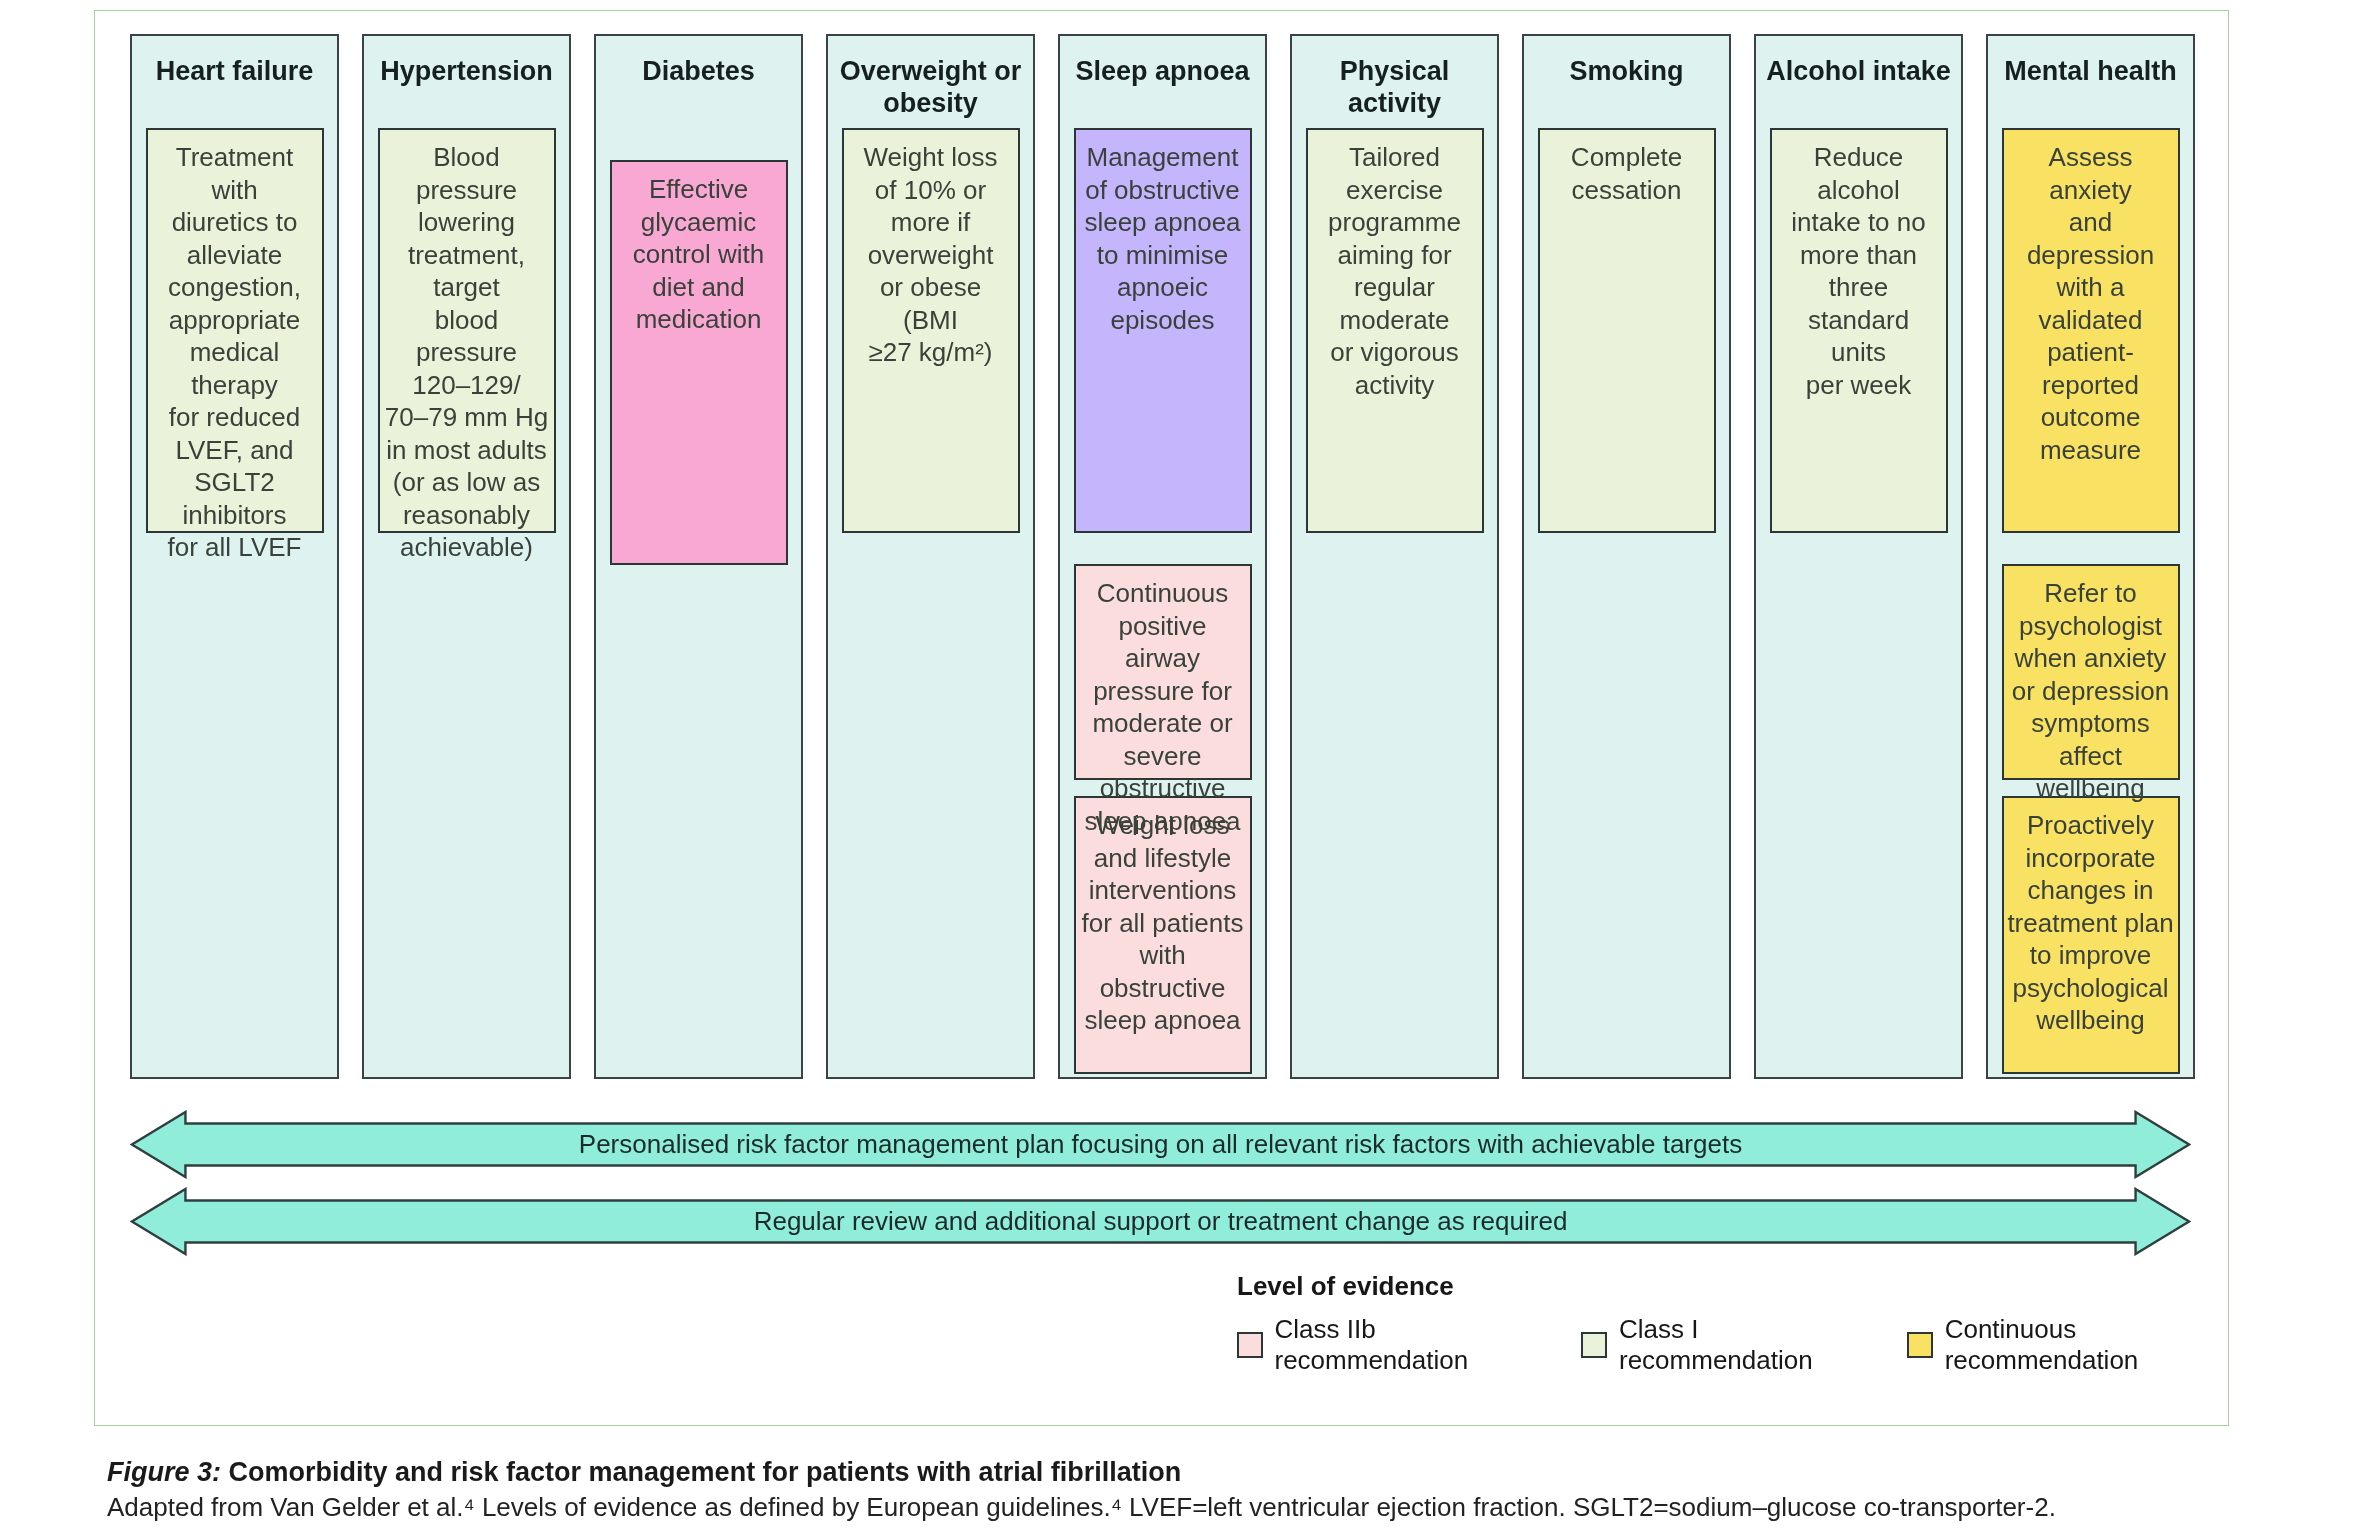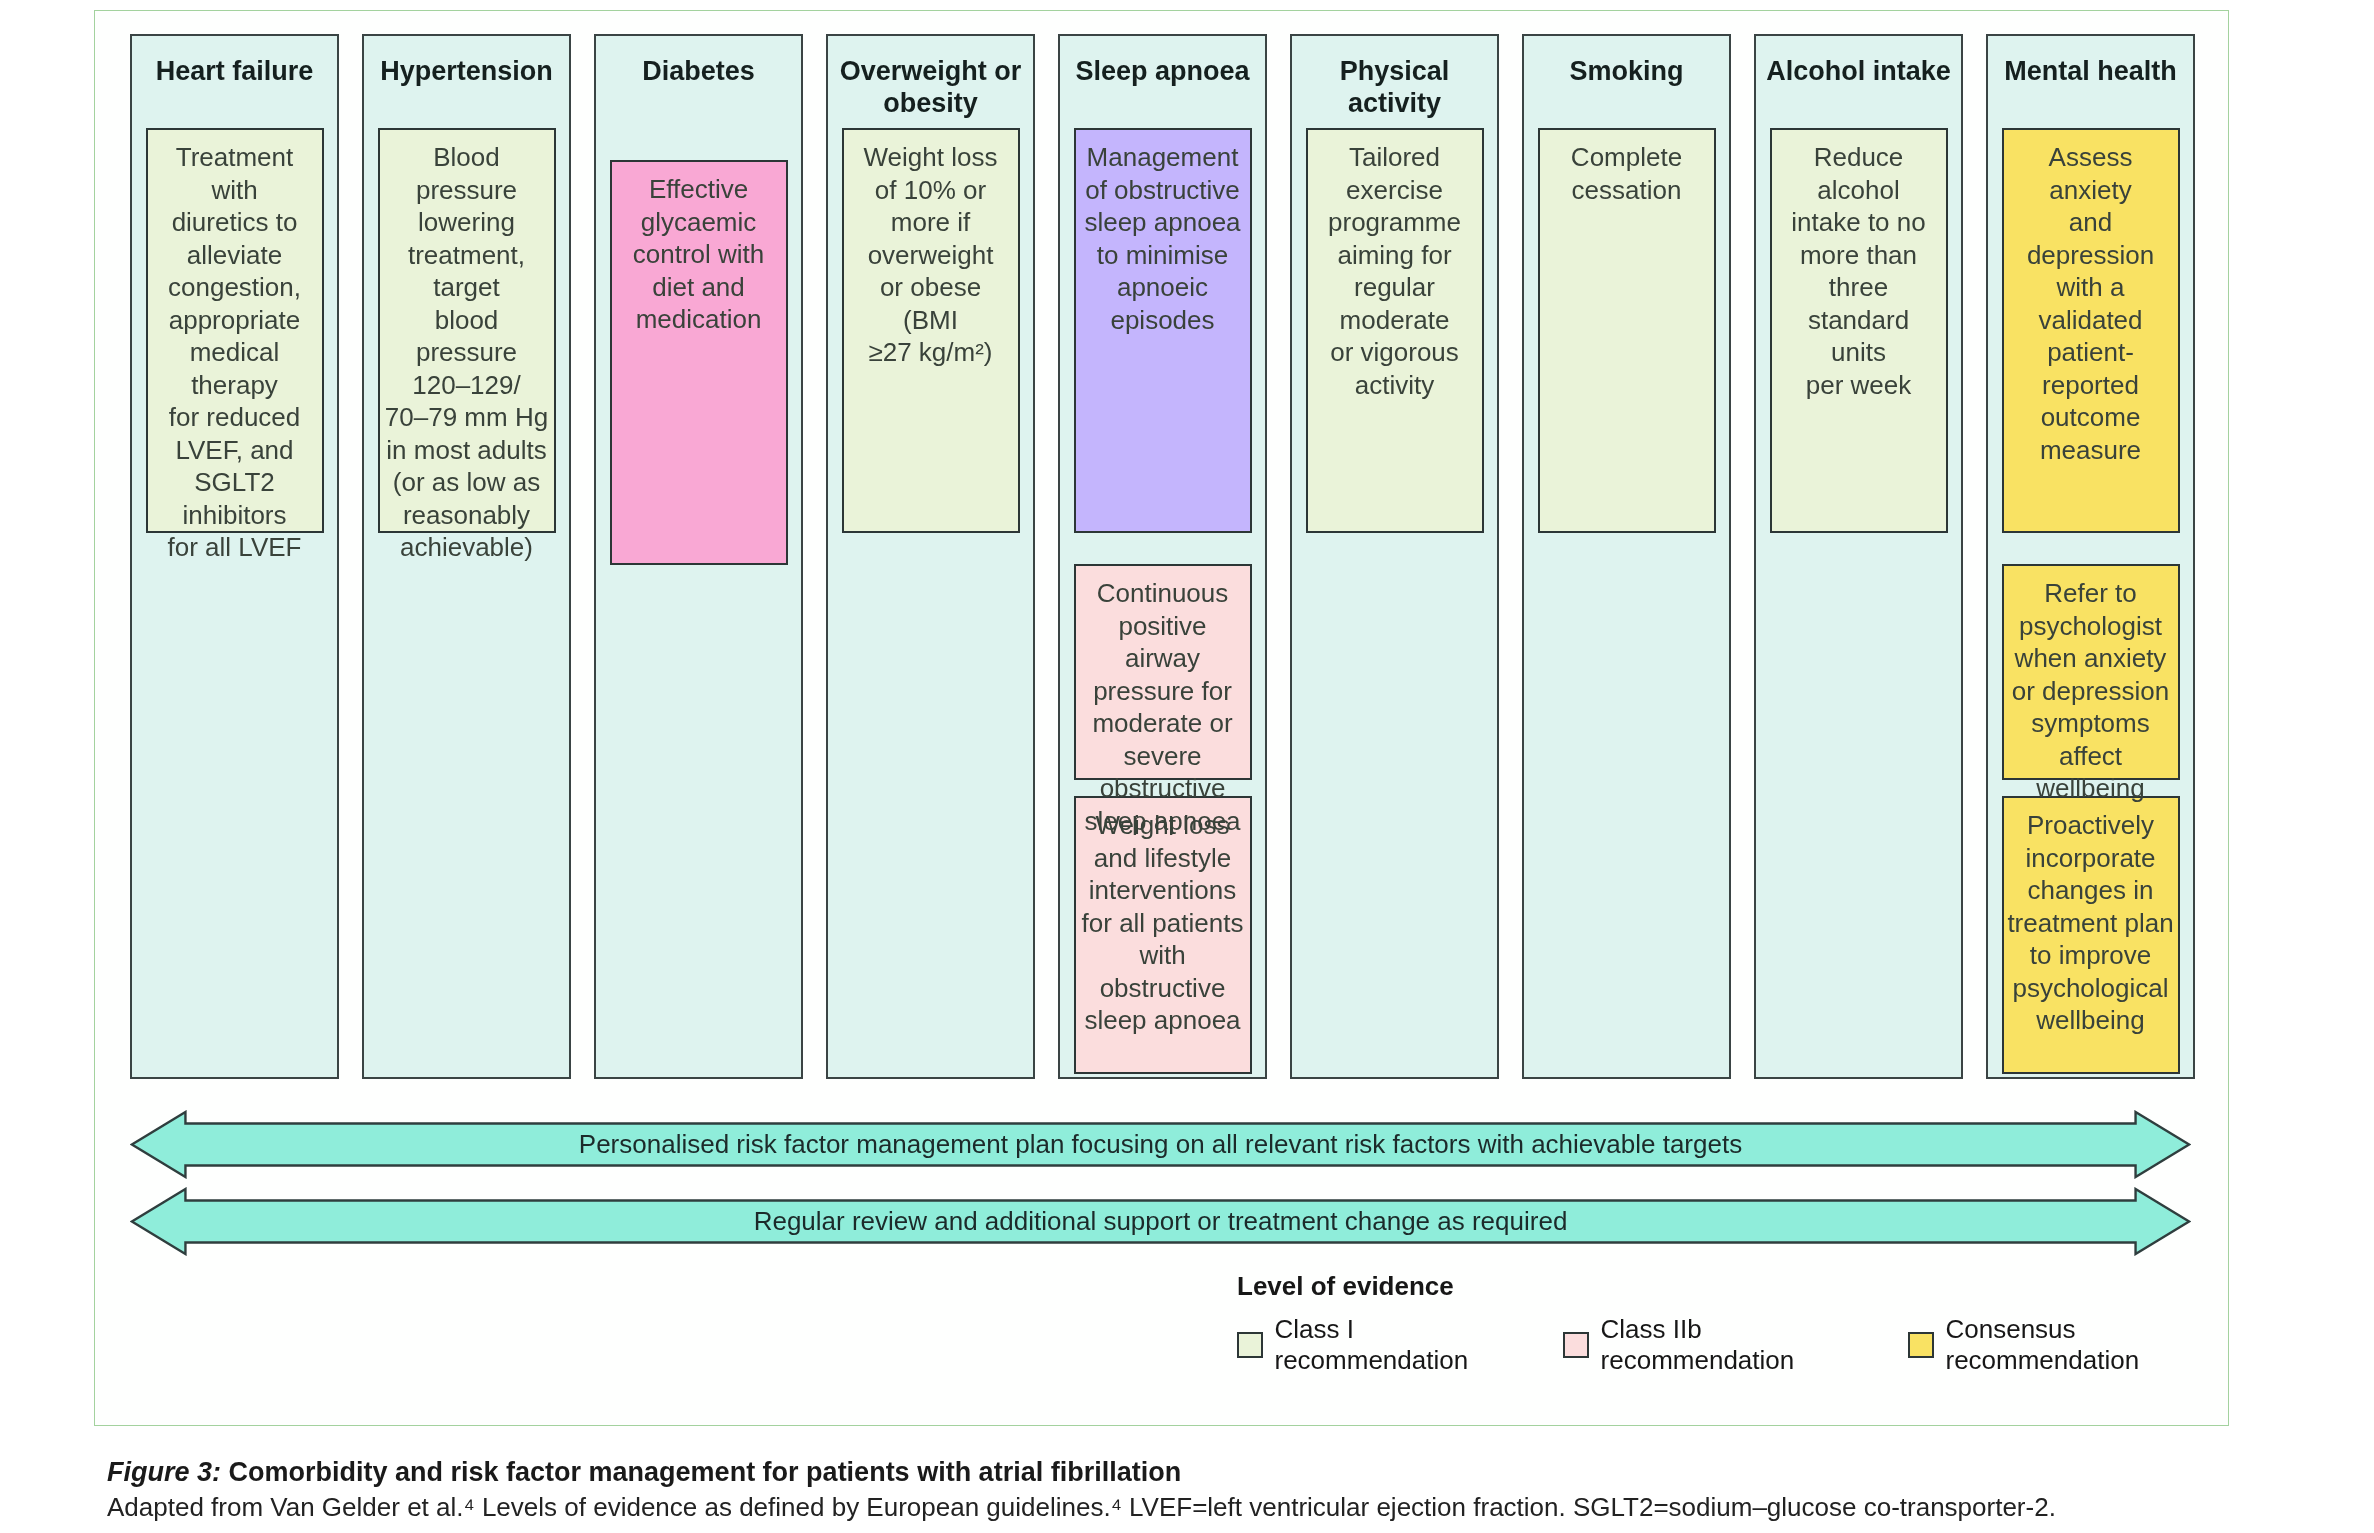--- a/index.html
+++ b/index.html
@@ -174,30 +174,30 @@
           <svg width="2061" height="69" viewBox="0 0 2156 72">
             <polygon points="58,2 58,14 2098,14 2098,2 2154,36 2098,70 2098,58 58,58 58,70 2,36" fill="#8fedda" stroke="#2f3e3e" stroke-width="2.5"></polygon>
           </svg>
           <div class="arrow-label">Regular review and additional support or treatment change as required</div>
         </div>
       </div>
     <div class="legend">
       <div class="legend-title">Level of evidence</div>
       <div class="legend-row">
           <div class="legend-item">
+            <div class="swatch" style="background: rgb(251, 221, 221);"></div>
+            <div>Class IIb recommendation</div>
+          </div>
+          <div class="legend-item">
             <div class="swatch" style="background: rgb(234, 243, 217);"></div>
             <div>Class I recommendation</div>
           </div>
           <div class="legend-item">
-            <div class="swatch" style="background: rgb(251, 221, 221);"></div>
-            <div>Class IIb recommendation</div>
-          </div>
-          <div class="legend-item">
             <div class="swatch" style="background: rgb(249, 226, 99);"></div>
-            <div>Consensus recommendation</div>
+            <div>Continuous recommendation</div>
           </div>
         </div>
     </div>
   </div>
 
   <div class="caption">
     <div class="caption-line1">
       <span class="fig-label">Figure 3:</span><span> Comorbidity and risk factor management for patients with atrial fibrillation</span>
     </div>
     <div class="caption-line2">Adapted from Van Gelder et al.⁴ Levels of evidence as defined by European guidelines.⁴ LVEF=left ventricular ejection fraction. SGLT2=sodium–glucose co-transporter-2.</div>

